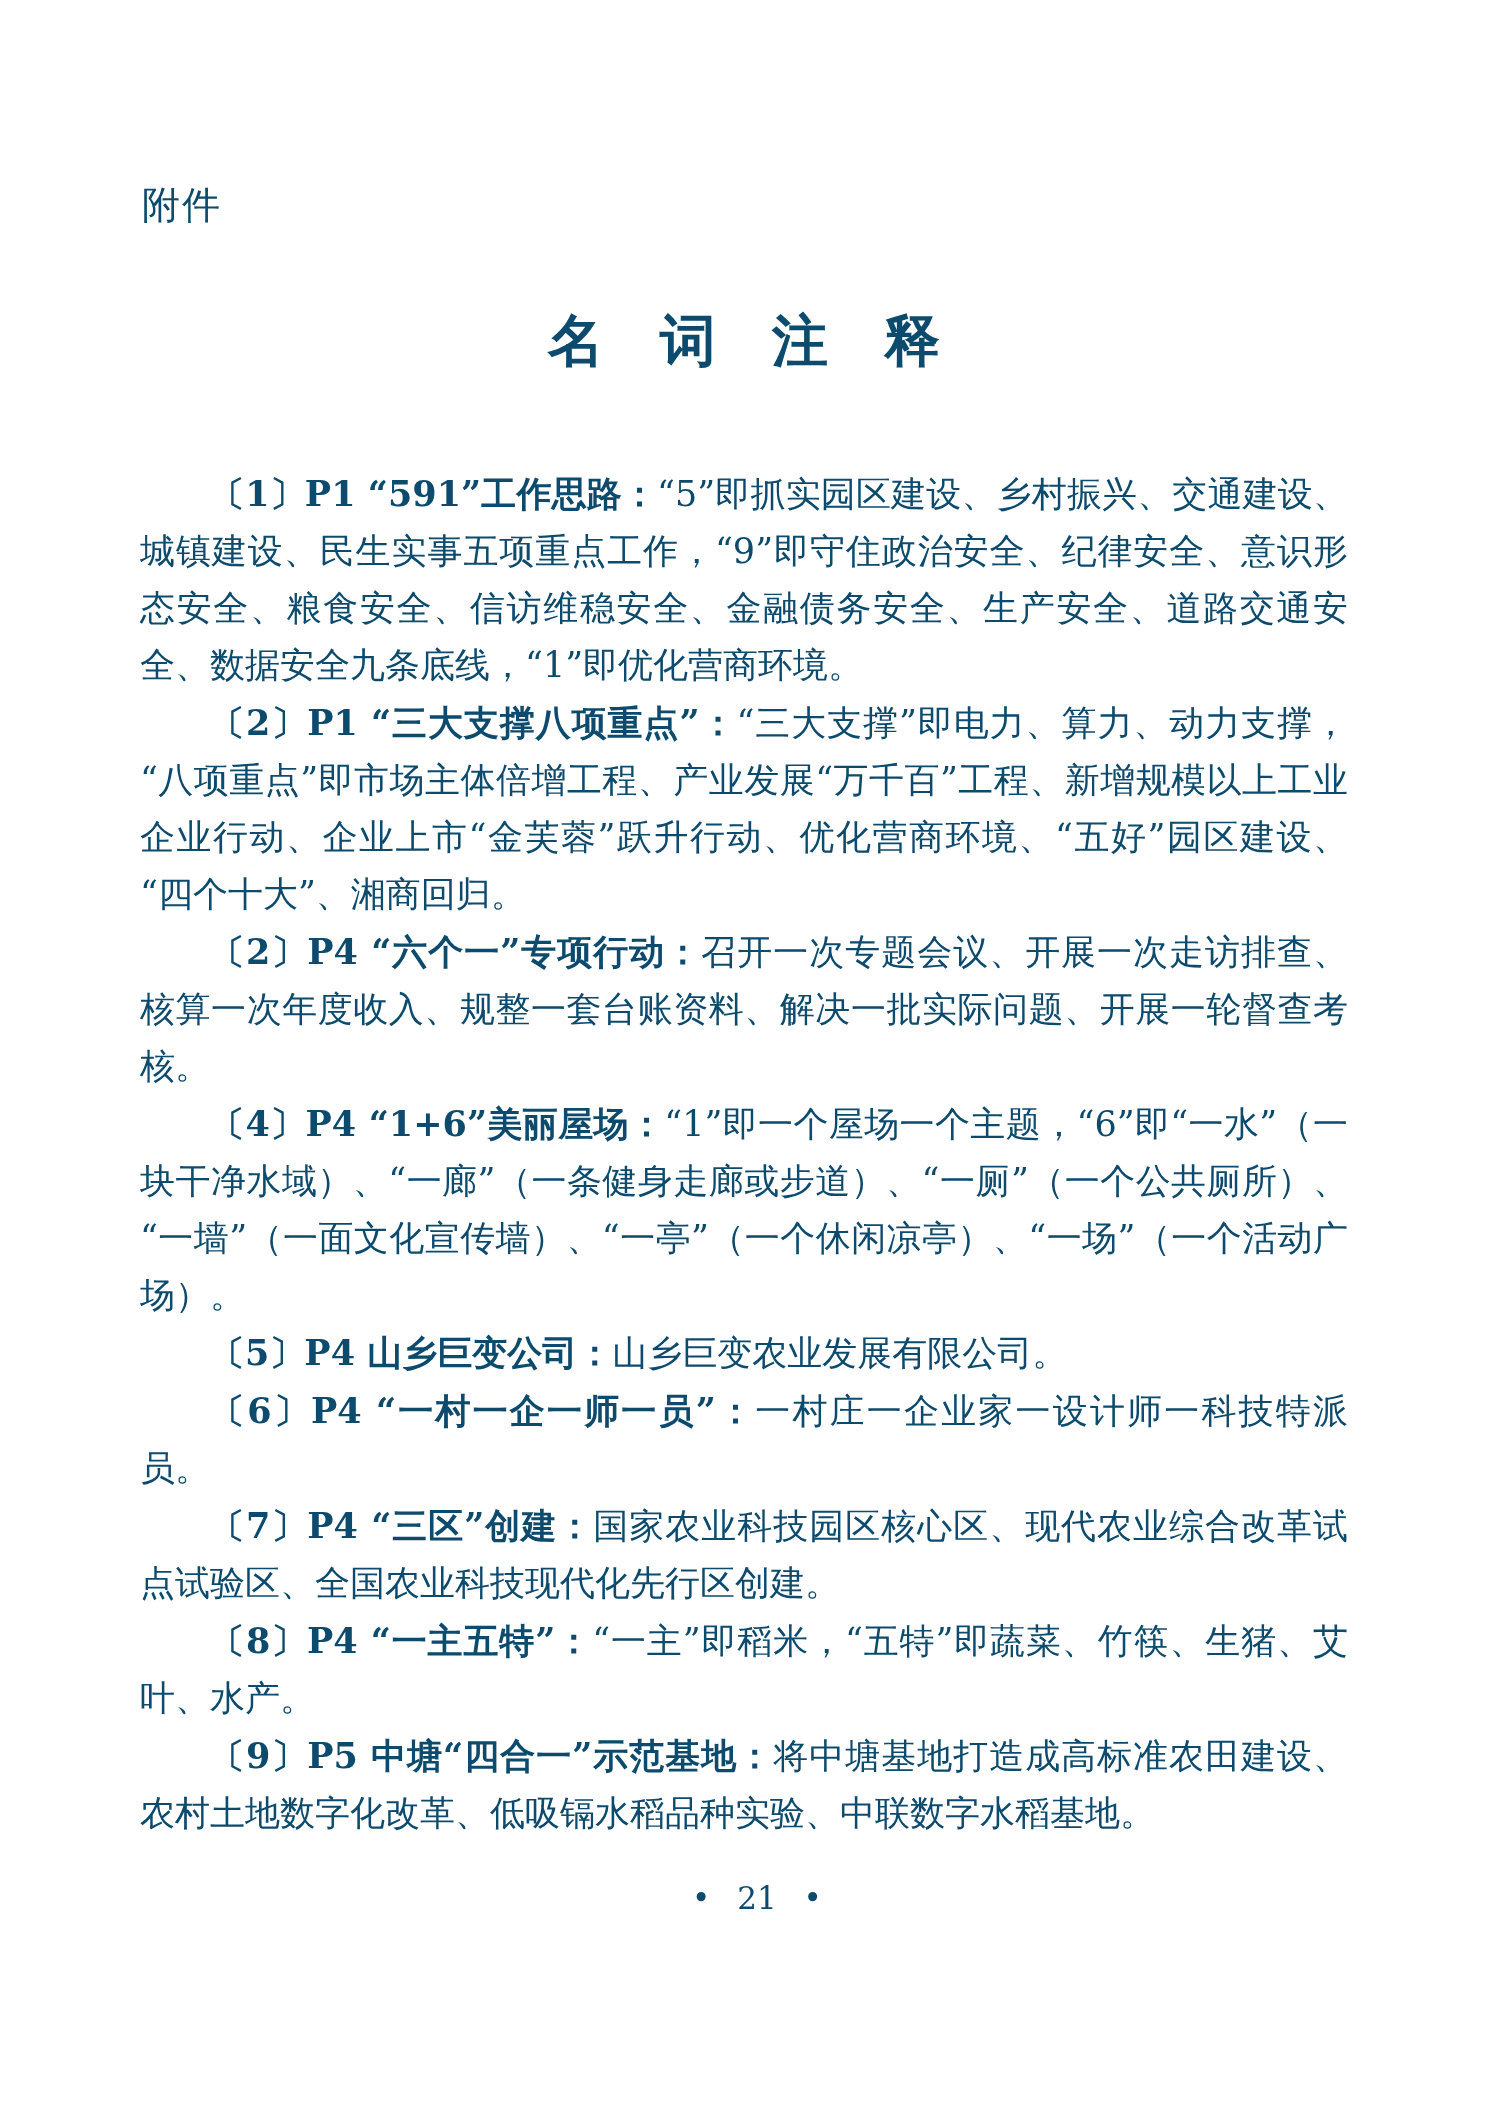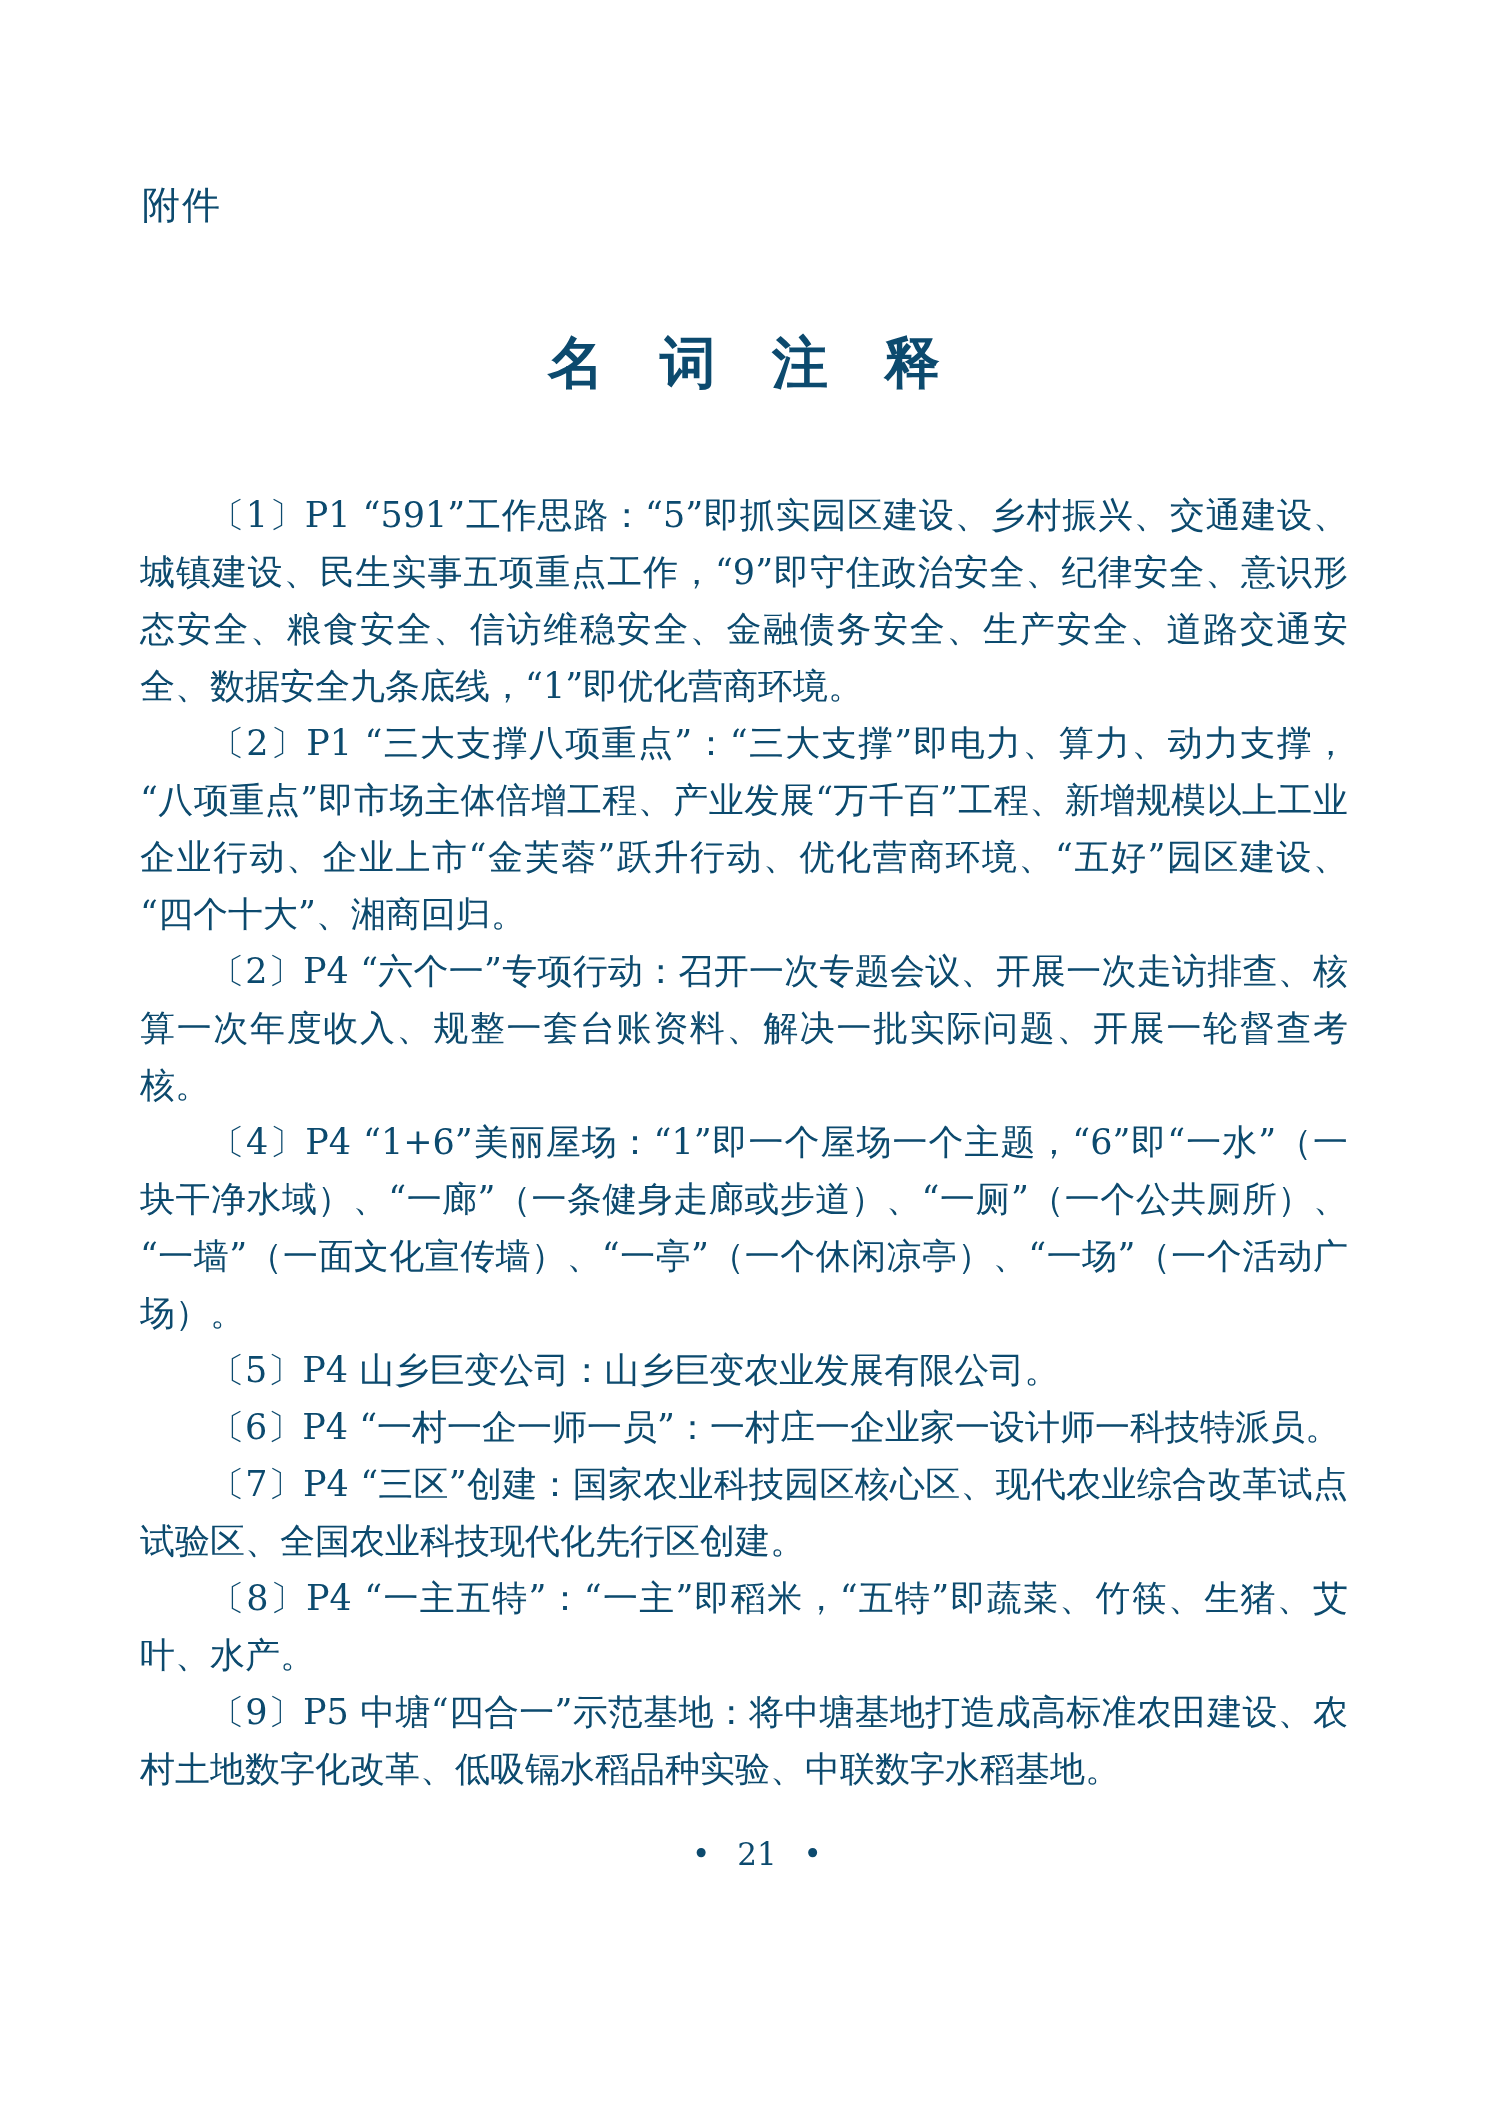--- a/index.html
+++ b/index.html
@@ -18,41 +18,41 @@
     box-sizing: border-box;
     overflow: hidden;
   }
   .attachment-label {
     margin: 185px 0 0 142px;
     font-size: 38px;
     line-height: 40px;
     letter-spacing: 2px;
   }
   .doc-title {
-    margin-top: 108px;
+    margin-top: 86px;
     text-align: center;
     font-size: 56px;
     line-height: 58px;
     font-weight: bold;
     white-space: pre;
   }
   .content {
     margin: 96px 140px 0 140px;
     font-size: 35px;
     line-height: 57px;
     text-align: justify;
     text-justify: inter-character;
   }
   .content p {
     margin: 0;
     padding: 0;
     text-indent: 2em;
   }
   .entry-lead {
-    font-weight: normal;
+    font-weight: bold;
   }
   .page-footer {
     margin-top: 40px;
     text-align: center;
     font-size: 31px;
     line-height: 33px;
     word-spacing: 0.55em;
     font-family: "DejaVu Serif", "Liberation Serif", serif;
     padding-left: 26px;
   }

